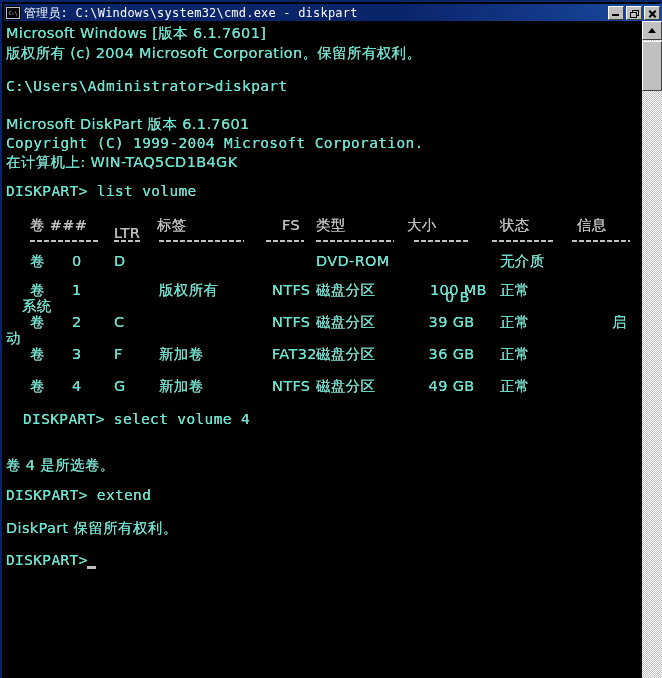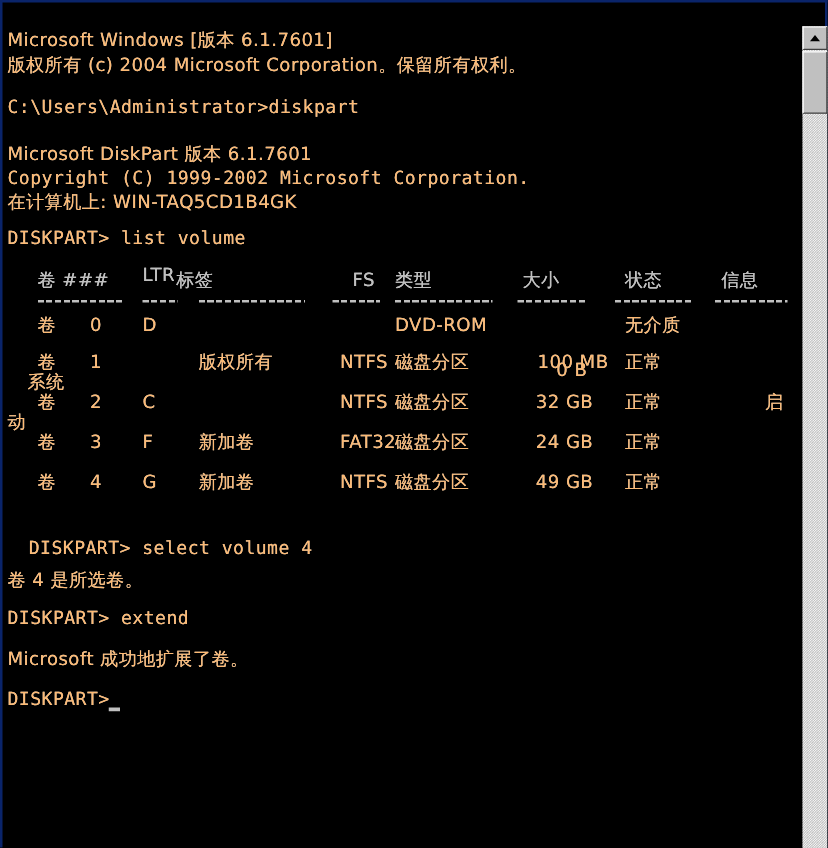--- a/index.html
+++ b/index.html
@@ -121,21 +121,21 @@
     left: 0; top: 0;
     width: 632px;
     height: 659px;
     background: #000000;
     overflow: hidden;
   }
 
   .line {
     position: absolute;
     left: 2px;
-    color: #fdba74;
+    color: #5eead4;
     font-family: "DejaVu Sans Mono", "Liberation Mono", monospace;
     font-size: 14.5px;
     line-height: 16px;
     white-space: pre;
     letter-spacing: 0.35px;
     text-shadow: 0 0 0 #c0c0c0;
   }
   .line.cjk {
     font-family: "DejaVu Sans", "Liberation Sans", sans-serif;
   }
@@ -207,42 +207,61 @@
     border-bottom: 1px solid #404040;
     box-sizing: border-box;
     cursor: default;
   }
 </style>
 </head>
 <body>
 
 <div class="window">
 
+  <div class="titlebar">
+    <div class="title-icon">
+      <div class="glyph">C:\</div>
+    </div>
+    <div class="title-text">管理员: C:\Windows\system32\cmd.exe - diskpart</div>
+    <div class="title-buttons">
+      <div class="tbtn min" title="Minimize">
+          <i></i>
+        </div>
+      <div class="tbtn res" title="Restore">
+          <i class="a"></i>
+          <i class="b"></i>
+        </div>
+      <div class="tbtn cls" title="Close">
+          <i class="a"></i>
+          <i class="b"></i>
+        </div>
+    </div>
+  </div>
 
   <div class="client">
 
     <div class="console" id="console-surface">
         <div class="line cjk" style="top: 4px;">Microsoft Windows [版本 6.1.7601]</div>
         <div class="line cjk" style="top: 24px;">版权所有 (c) 2004 Microsoft Corporation。保留所有权利。</div>
         <div class="line" style="top: 57px;">C:\Users\Administrator&gt;diskpart</div>
         <div class="line cjk" style="top: 95px;">Microsoft DiskPart 版本 6.1.7601</div>
-        <div class="line" style="top: 114px;">Copyright (C) 1999-2002 Microsoft Corporation.</div>
+        <div class="line" style="top: 114px;">Copyright (C) 1999-2004 Microsoft Corporation.</div>
         <div class="line cjk" style="top: 133px;">在计算机上: WIN-TAQ5CD1B4GK</div>
         <div class="line" style="top: 162px;">DISKPART&gt; list volume</div>
-        <div class="line" style="top: 410px; padding-left: 17px;">DISKPART&gt; select volume 4</div>
+        <div class="line" style="top: 390px; padding-left: 17px;">DISKPART&gt; select volume 4</div>
         <div class="line cjk" style="top: 436px;">卷 4 是所选卷。</div>
         <div class="line" style="top: 466px;">DISKPART&gt; extend</div>
-        <div class="line cjk" style="top: 499px;">Microsoft 成功地扩展了卷。</div>
+        <div class="line cjk" style="top: 499px;">DiskPart 保留所有权利。</div>
         <div class="line" style="top: 531px;">DISKPART&gt; </div>
         <div class="line cjk" style="top: 196px; left: 26px; color: rgb(192, 192, 192);">卷 ###</div>
-        <div class="line cjk" style="top: 192px; left: 110px; color: rgb(192, 192, 192);">LTR</div>
-        <div class="line cjk" style="top: 196px; left: 137px; color: rgb(192, 192, 192);">标签</div>
+        <div class="line cjk" style="top: 204px; left: 110px; color: rgb(192, 192, 192);">LTR</div>
+        <div class="line cjk" style="top: 196px; left: 153px; color: rgb(192, 192, 192);">标签</div>
         <div class="line cjk" style="top: 196px; left: 278px; color: rgb(192, 192, 192);">FS</div>
         <div class="line cjk" style="top: 196px; left: 312px; color: rgb(192, 192, 192);">类型</div>
-        <div class="line cjk" style="top: 196px; left: 414px; color: rgb(192, 192, 192);">大小</div>
+        <div class="line cjk" style="top: 196px; left: 403px; color: rgb(192, 192, 192);">大小</div>
         <div class="line cjk" style="top: 196px; left: 496px; color: rgb(192, 192, 192);">状态</div>
         <div class="line cjk" style="top: 196px; left: 573px; color: rgb(192, 192, 192);">信息</div>
         <div style="position: absolute; left: 26px; top: 219px; width: 70px; height: 2px; background-image: repeating-linear-gradient(to right, rgb(192, 192, 192) 0px, rgb(192, 192, 192) 5px, transparent 5px, transparent 7px);"></div>
         <div style="position: absolute; left: 110px; top: 219px; width: 28px; height: 2px; background-image: repeating-linear-gradient(to right, rgb(192, 192, 192) 0px, rgb(192, 192, 192) 5px, transparent 5px, transparent 7px);"></div>
         <div style="position: absolute; left: 155px; top: 219px; width: 85px; height: 2px; background-image: repeating-linear-gradient(to right, rgb(192, 192, 192) 0px, rgb(192, 192, 192) 5px, transparent 5px, transparent 7px);"></div>
         <div style="position: absolute; left: 262px; top: 219px; width: 38px; height: 2px; background-image: repeating-linear-gradient(to right, rgb(192, 192, 192) 0px, rgb(192, 192, 192) 5px, transparent 5px, transparent 7px);"></div>
         <div style="position: absolute; left: 312px; top: 219px; width: 78px; height: 2px; background-image: repeating-linear-gradient(to right, rgb(192, 192, 192) 0px, rgb(192, 192, 192) 5px, transparent 5px, transparent 7px);"></div>
         <div style="position: absolute; left: 410px; top: 219px; width: 55px; height: 2px; background-image: repeating-linear-gradient(to right, rgb(192, 192, 192) 0px, rgb(192, 192, 192) 5px, transparent 5px, transparent 7px);"></div>
         <div style="position: absolute; left: 488px; top: 219px; width: 62px; height: 2px; background-image: repeating-linear-gradient(to right, rgb(192, 192, 192) 0px, rgb(192, 192, 192) 5px, transparent 5px, transparent 7px);"></div>
         <div style="position: absolute; left: 568px; top: 219px; width: 58px; height: 2px; background-image: repeating-linear-gradient(to right, rgb(192, 192, 192) 0px, rgb(192, 192, 192) 5px, transparent 5px, transparent 7px);"></div>
@@ -257,30 +276,30 @@
         <div class="line cjk" style="top: 261px; left: 155px;">版权所有</div>
         <div class="line cjk" style="top: 261px; left: 268px;">NTFS</div>
         <div class="line cjk" style="top: 261px; left: 312px;">磁盘分区</div>
         <div class="line cjk" style="top: 261px; left: 426px;">100 MB</div>
         <div class="line cjk" style="top: 261px; left: 496px;">正常</div>
         <div class="line cjk" style="top: 293px; left: 26px;">卷</div>
         <div class="line cjk" style="top: 293px; left: 68px;">2</div>
         <div class="line cjk" style="top: 293px; left: 110px;">C</div>
         <div class="line cjk" style="top: 293px; left: 268px;">NTFS</div>
         <div class="line cjk" style="top: 293px; left: 312px;">磁盘分区</div>
-        <div class="line cjk" style="top: 293px; left: 424.6px;">32 GB</div>
+        <div class="line cjk" style="top: 293px; left: 424.6px;">39 GB</div>
         <div class="line cjk" style="top: 293px; left: 496px;">正常</div>
         <div class="line cjk" style="top: 293px; left: 608px;">启</div>
         <div class="line cjk" style="top: 325px; left: 26px;">卷</div>
         <div class="line cjk" style="top: 325px; left: 68px;">3</div>
         <div class="line cjk" style="top: 325px; left: 110px;">F</div>
         <div class="line cjk" style="top: 325px; left: 155px;">新加卷</div>
         <div class="line cjk" style="top: 325px; left: 268px;">FAT32</div>
         <div class="line cjk" style="top: 325px; left: 312px;">磁盘分区</div>
-        <div class="line cjk" style="top: 325px; left: 424.6px;">24 GB</div>
+        <div class="line cjk" style="top: 325px; left: 424.6px;">36 GB</div>
         <div class="line cjk" style="top: 325px; left: 496px;">正常</div>
         <div class="line cjk" style="top: 357px; left: 26px;">卷</div>
         <div class="line cjk" style="top: 357px; left: 68px;">4</div>
         <div class="line cjk" style="top: 357px; left: 110px;">G</div>
         <div class="line cjk" style="top: 357px; left: 155px;">新加卷</div>
         <div class="line cjk" style="top: 357px; left: 268px;">NTFS</div>
         <div class="line cjk" style="top: 357px; left: 312px;">磁盘分区</div>
         <div class="line cjk" style="top: 357px; left: 424.6px;">49 GB</div>
         <div class="line cjk" style="top: 357px; left: 496px;">正常</div>
         <div class="line cjk" style="top: 277px; left: 18px;">系统</div>

